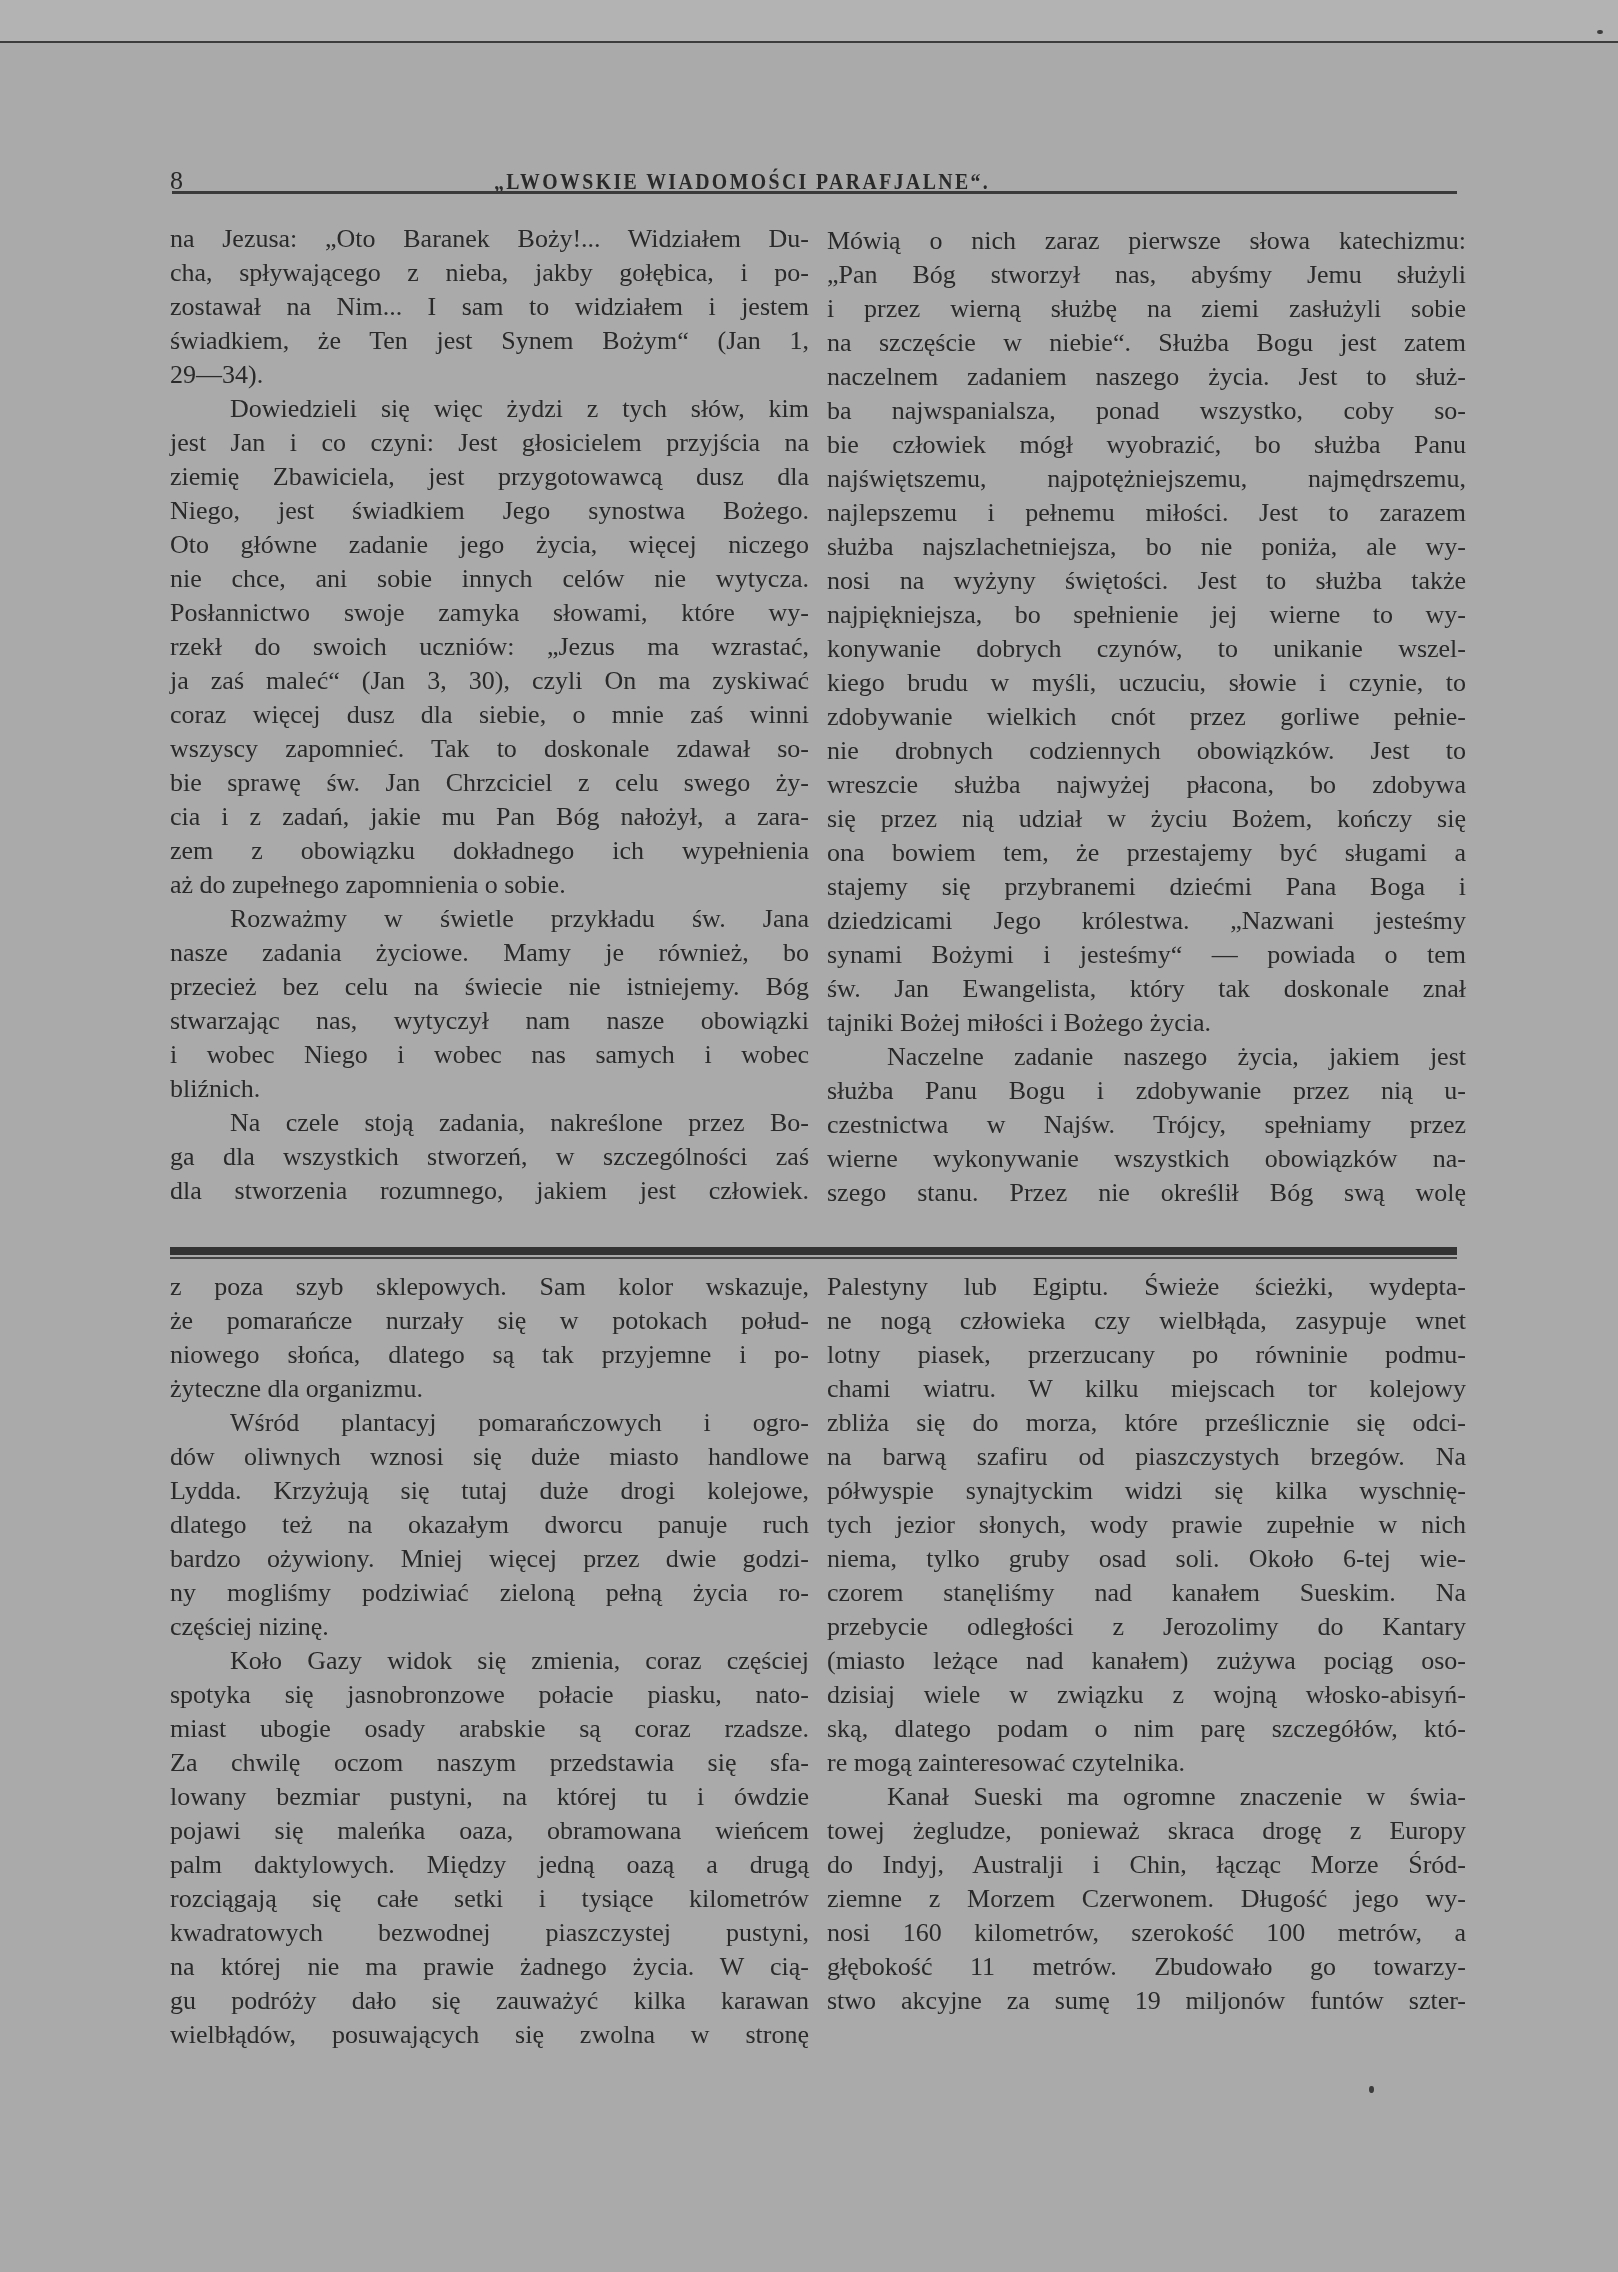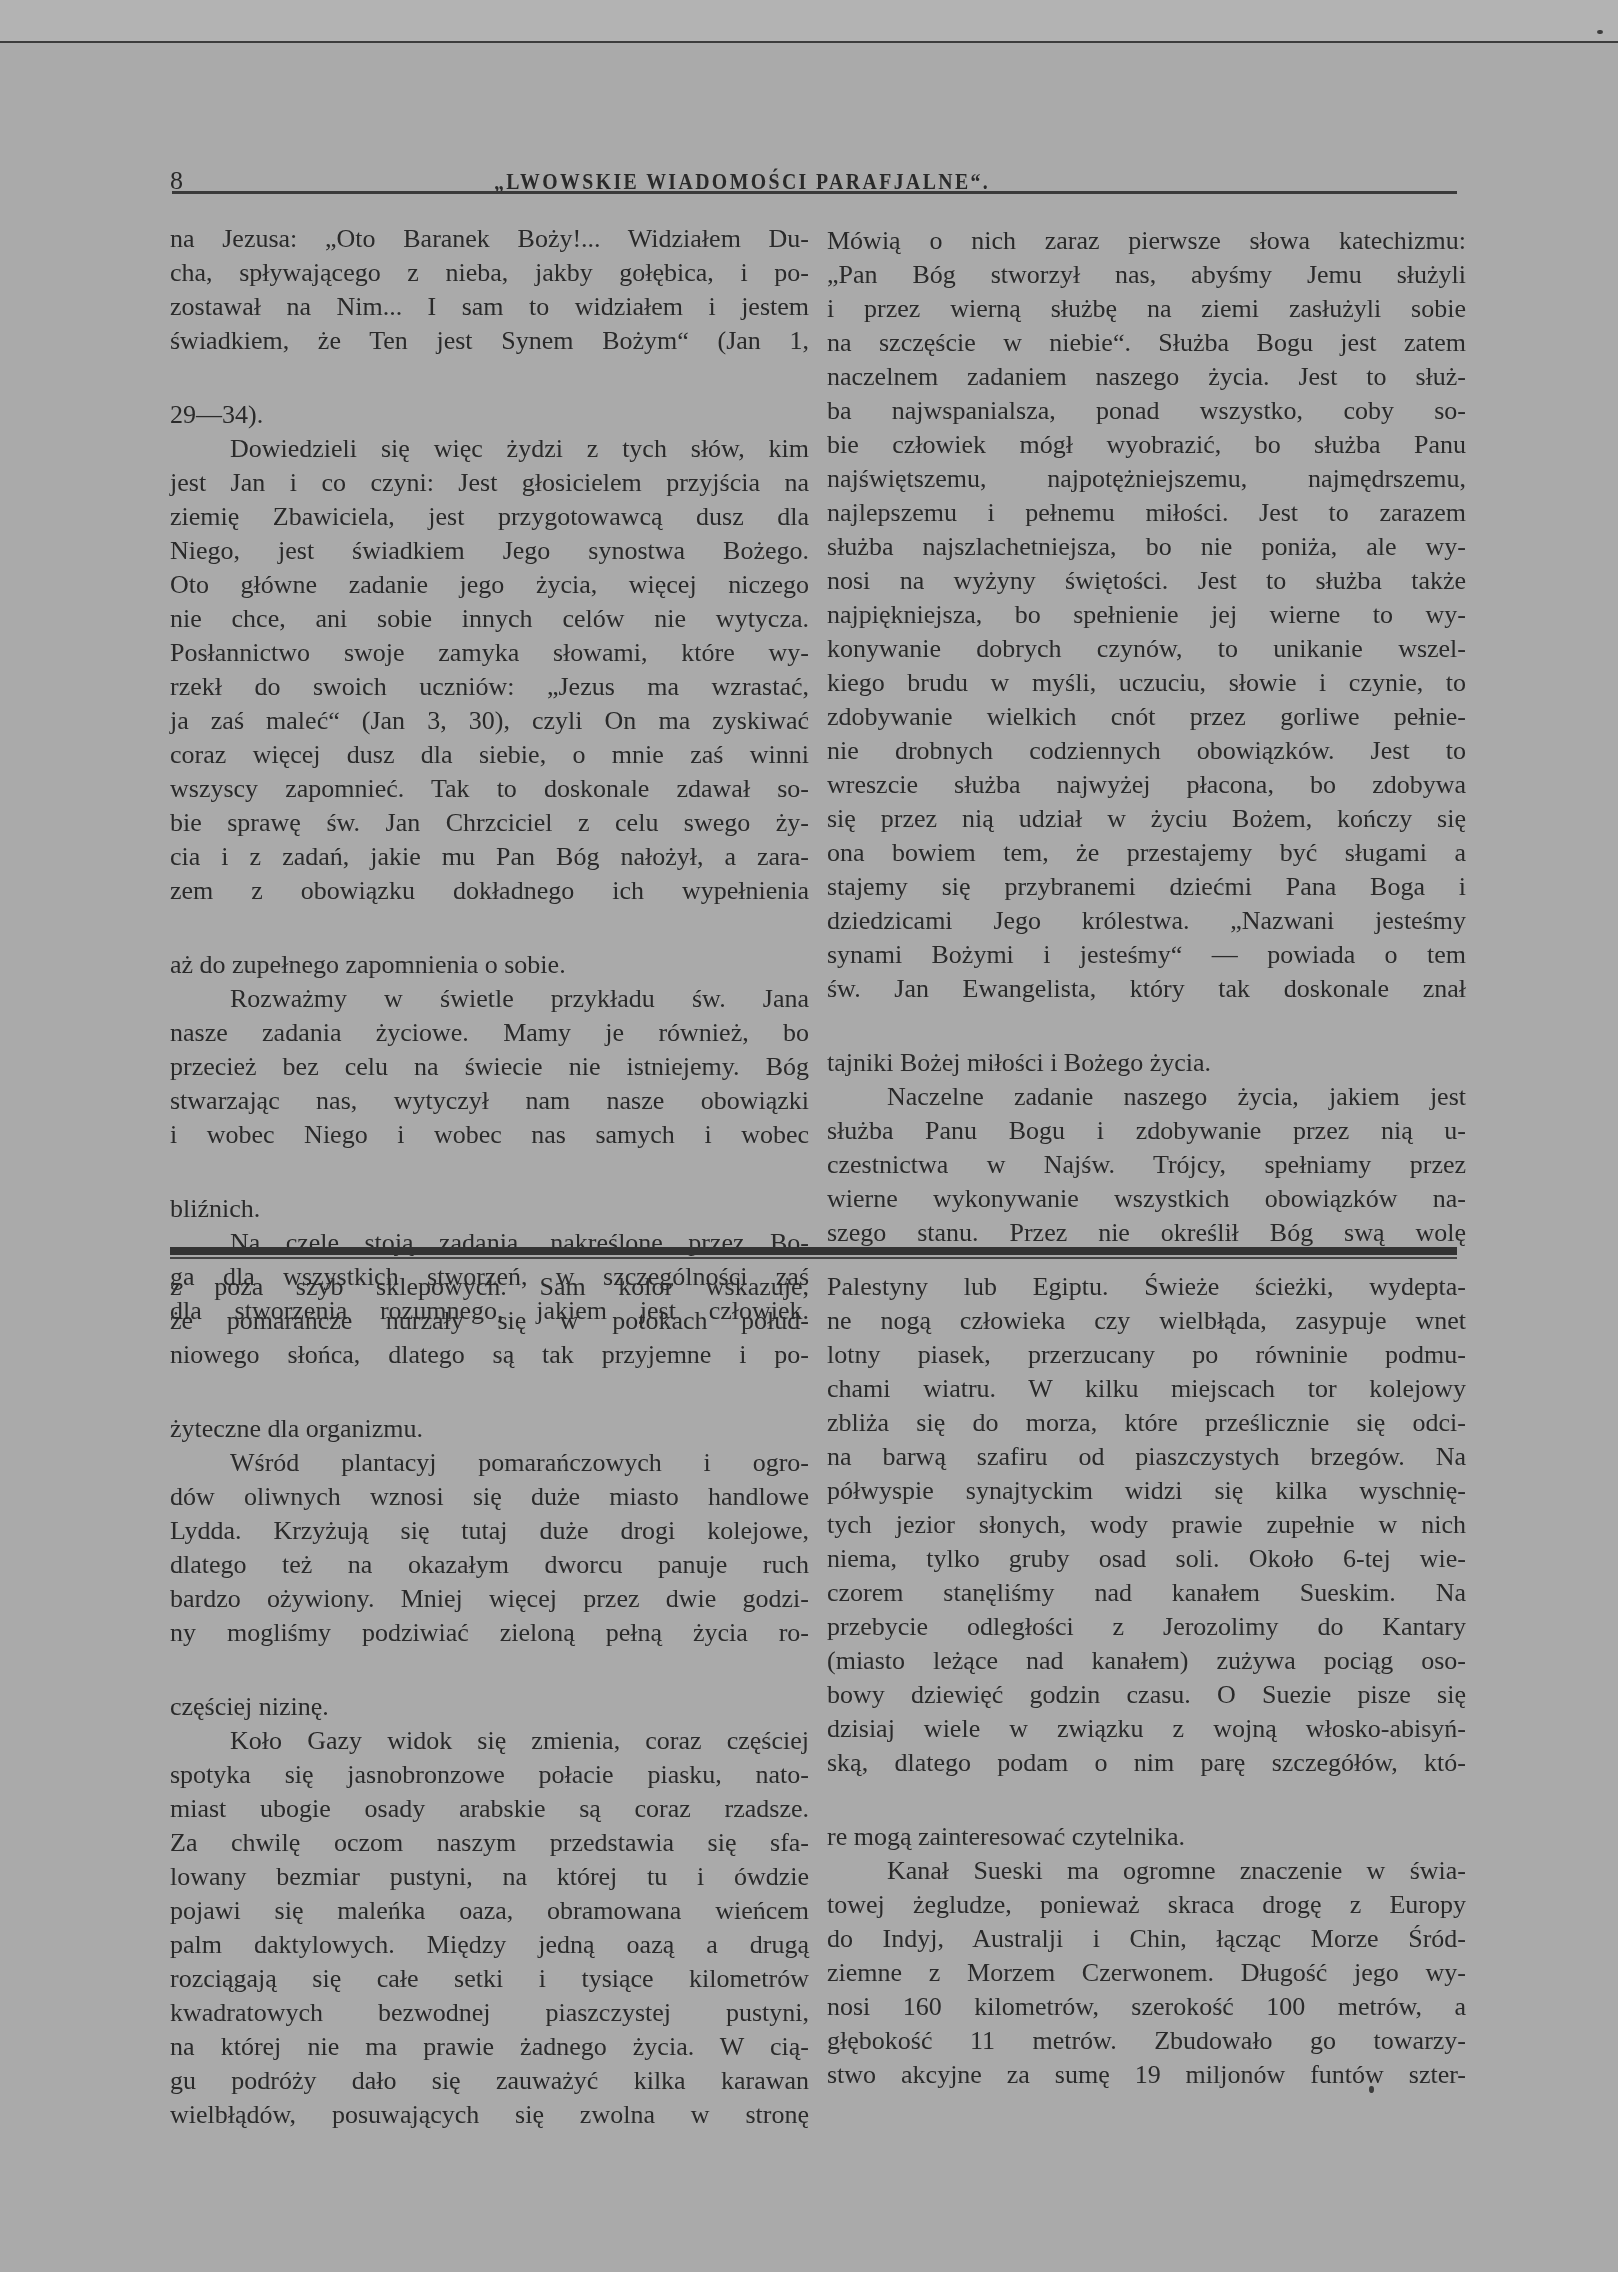--- a/index.html
+++ b/index.html
@@ -37,21 +37,21 @@
   }
   .col {
     position: absolute; width: 639px;
     font-size: 26px; line-height: 34px;
     text-align: justify;
   }
   .col .line {
     display: block; height: 34px; white-space: nowrap;
     text-align: justify; text-align-last: justify;
   }
-  .col .line.last { text-align-last: left; margin-top: 40px; }
+  .col .line.last { text-align-last: left; }
   .col .line.indent { padding-left: 60px; }
   .col-top-left  { left: 170px;  top: 222px; }
   .col-top-right { left: 827px; top: 224px; }
   .col-bot-left  { left: 170px;  top: 1270px; }
   .col-bot-right { left: 827px; top: 1270px; }
   .double-rule {
     position: absolute; left: 170px; top: 1247px; width: 1287px; height: 12.5px;
   }
   .double-rule .thick { position: absolute; left: 0; top: 0; width: 100%; height: 8px; background: #333; }
   .double-rule .thin  { position: absolute; left: 0; top: 10.2px; width: 100%; height: 2.3px; background: #444; }
@@ -170,21 +170,20 @@
     <span class="line">lotny piasek, przerzucany po równinie podmu-</span>
     <span class="line">chami wiatru. W kilku miejscach tor kolejowy</span>
     <span class="line">zbliża się do morza, które prześlicznie się odci-</span>
     <span class="line">na barwą szafiru od piaszczystych brzegów. Na</span>
     <span class="line">półwyspie synajtyckim widzi się kilka wyschnię-</span>
     <span class="line">tych jezior słonych, wody prawie zupełnie w nich</span>
     <span class="line">niema, tylko gruby osad soli. Około 6-tej wie-</span>
     <span class="line">czorem stanęliśmy nad kanałem Sueskim. Na</span>
     <span class="line">przebycie odległości z Jerozolimy do Kantary</span>
     <span class="line">(miasto leżące nad kanałem) zużywa pociąg oso-</span>
-    <span class="line">bowy dziewięć godzin czasu. O Suezie pisze się</span>
     <span class="line">dzisiaj wiele w związku z wojną włosko-abisyń-</span>
     <span class="line">ską, dlatego podam o nim parę szczegółów, któ-</span>
     <span class="line last">re mogą zainteresować czytelnika.</span>
     <span class="line indent">Kanał Sueski ma ogromne znaczenie w świa-</span>
     <span class="line">towej żegludze, ponieważ skraca drogę z Europy</span>
     <span class="line">do Indyj, Australji i Chin, łącząc Morze Śród-</span>
     <span class="line">ziemne z Morzem Czerwonem. Długość jego wy-</span>
     <span class="line">nosi 160 kilometrów, szerokość 100 metrów, a</span>
     <span class="line">głębokość 11 metrów. Zbudowało go towarzy-</span>
     <span class="line">stwo akcyjne za sumę 19 miljonów funtów szter-</span>

